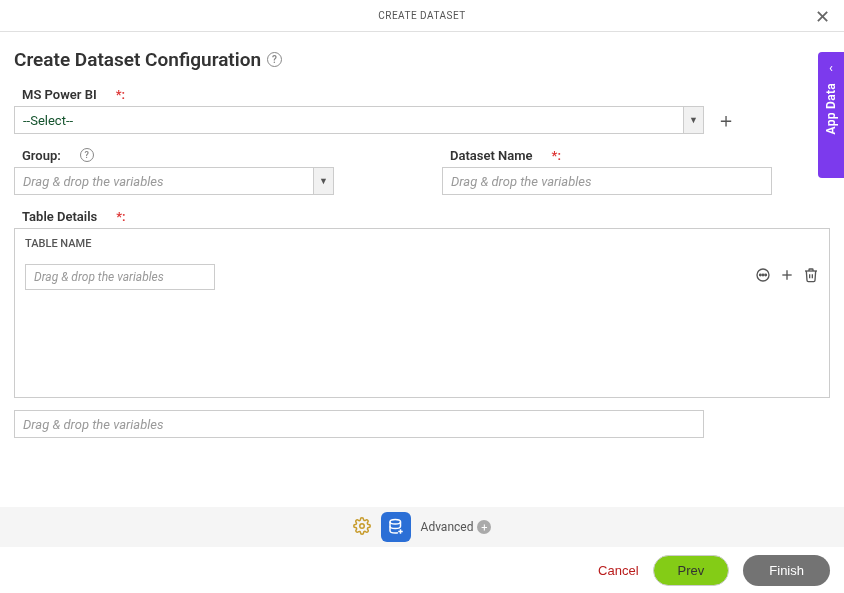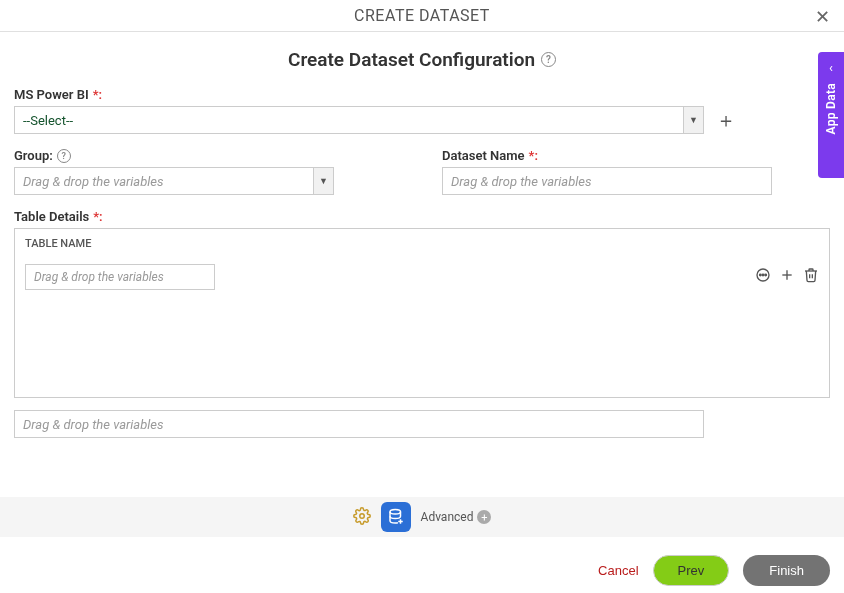--- a/index.html
+++ b/index.html
@@ -15,21 +15,21 @@
   }
   .titlebar {
     height: 32px;
     border-bottom: 1px solid #e0e0e0;
     display: flex;
     align-items: center;
     justify-content: center;
     position: relative;
   }
   .titlebar-title {
-    font-size: 16px;
+    font-size: 10px;
     letter-spacing: 0.5px;
     color: #555;
   }
   .close-btn {
     position: absolute;
     right: 10px;
     top: 6px;
     font-size: 18px;
     color: #666;
     cursor: pointer;
@@ -40,41 +40,41 @@
     padding: 16px 14px 0 14px;
   }
   .page-heading {
     font-size: 19px;
     font-weight: 600;
     color: #333;
     display: flex;
     align-items: center;
     gap: 6px;
     margin-bottom: 16px;
-    justify-content: center;
   }
   .help-icon {
     width: 15px;
     height: 15px;
     border: 1.3px solid #888;
     border-radius: 50%;
     display: inline-flex;
     align-items: center;
     justify-content: center;
     font-size: 10px;
     color: #888;
   }
   .label {
     font-size: 13px;
     color: #333;
     font-weight: 600;
     margin-bottom: 4px;
     display: flex;
-    align-items: flex-end;
-    gap: 4px;
+    align-items: flex-start;
+    gap: 19px;
+    margin-left: 8px;
   }
   .required { color: #d33; font-weight: 600; }
   .select-wrap {
     display: flex;
     align-items: center;
     gap: 12px;
   }
   .select {
     flex: 1;
     height: 28px;
@@ -169,21 +169,21 @@
     color: #555;
     font-size: 16px;
   }
   .row-actions span { cursor: pointer; }
   .icon-svg { width: 16px; height: 16px; }
   .store-var {
     margin-bottom: 20px;
   }
   .bottom-strip {
     position: absolute;
-    bottom: 56px;
+    bottom: 46px;
     left: 0;
     right: 0;
     height: 40px;
     background: #f5f5f5;
     display: flex;
     align-items: center;
     justify-content: center;
     gap: 10px;
   }
   .gear-icon {

